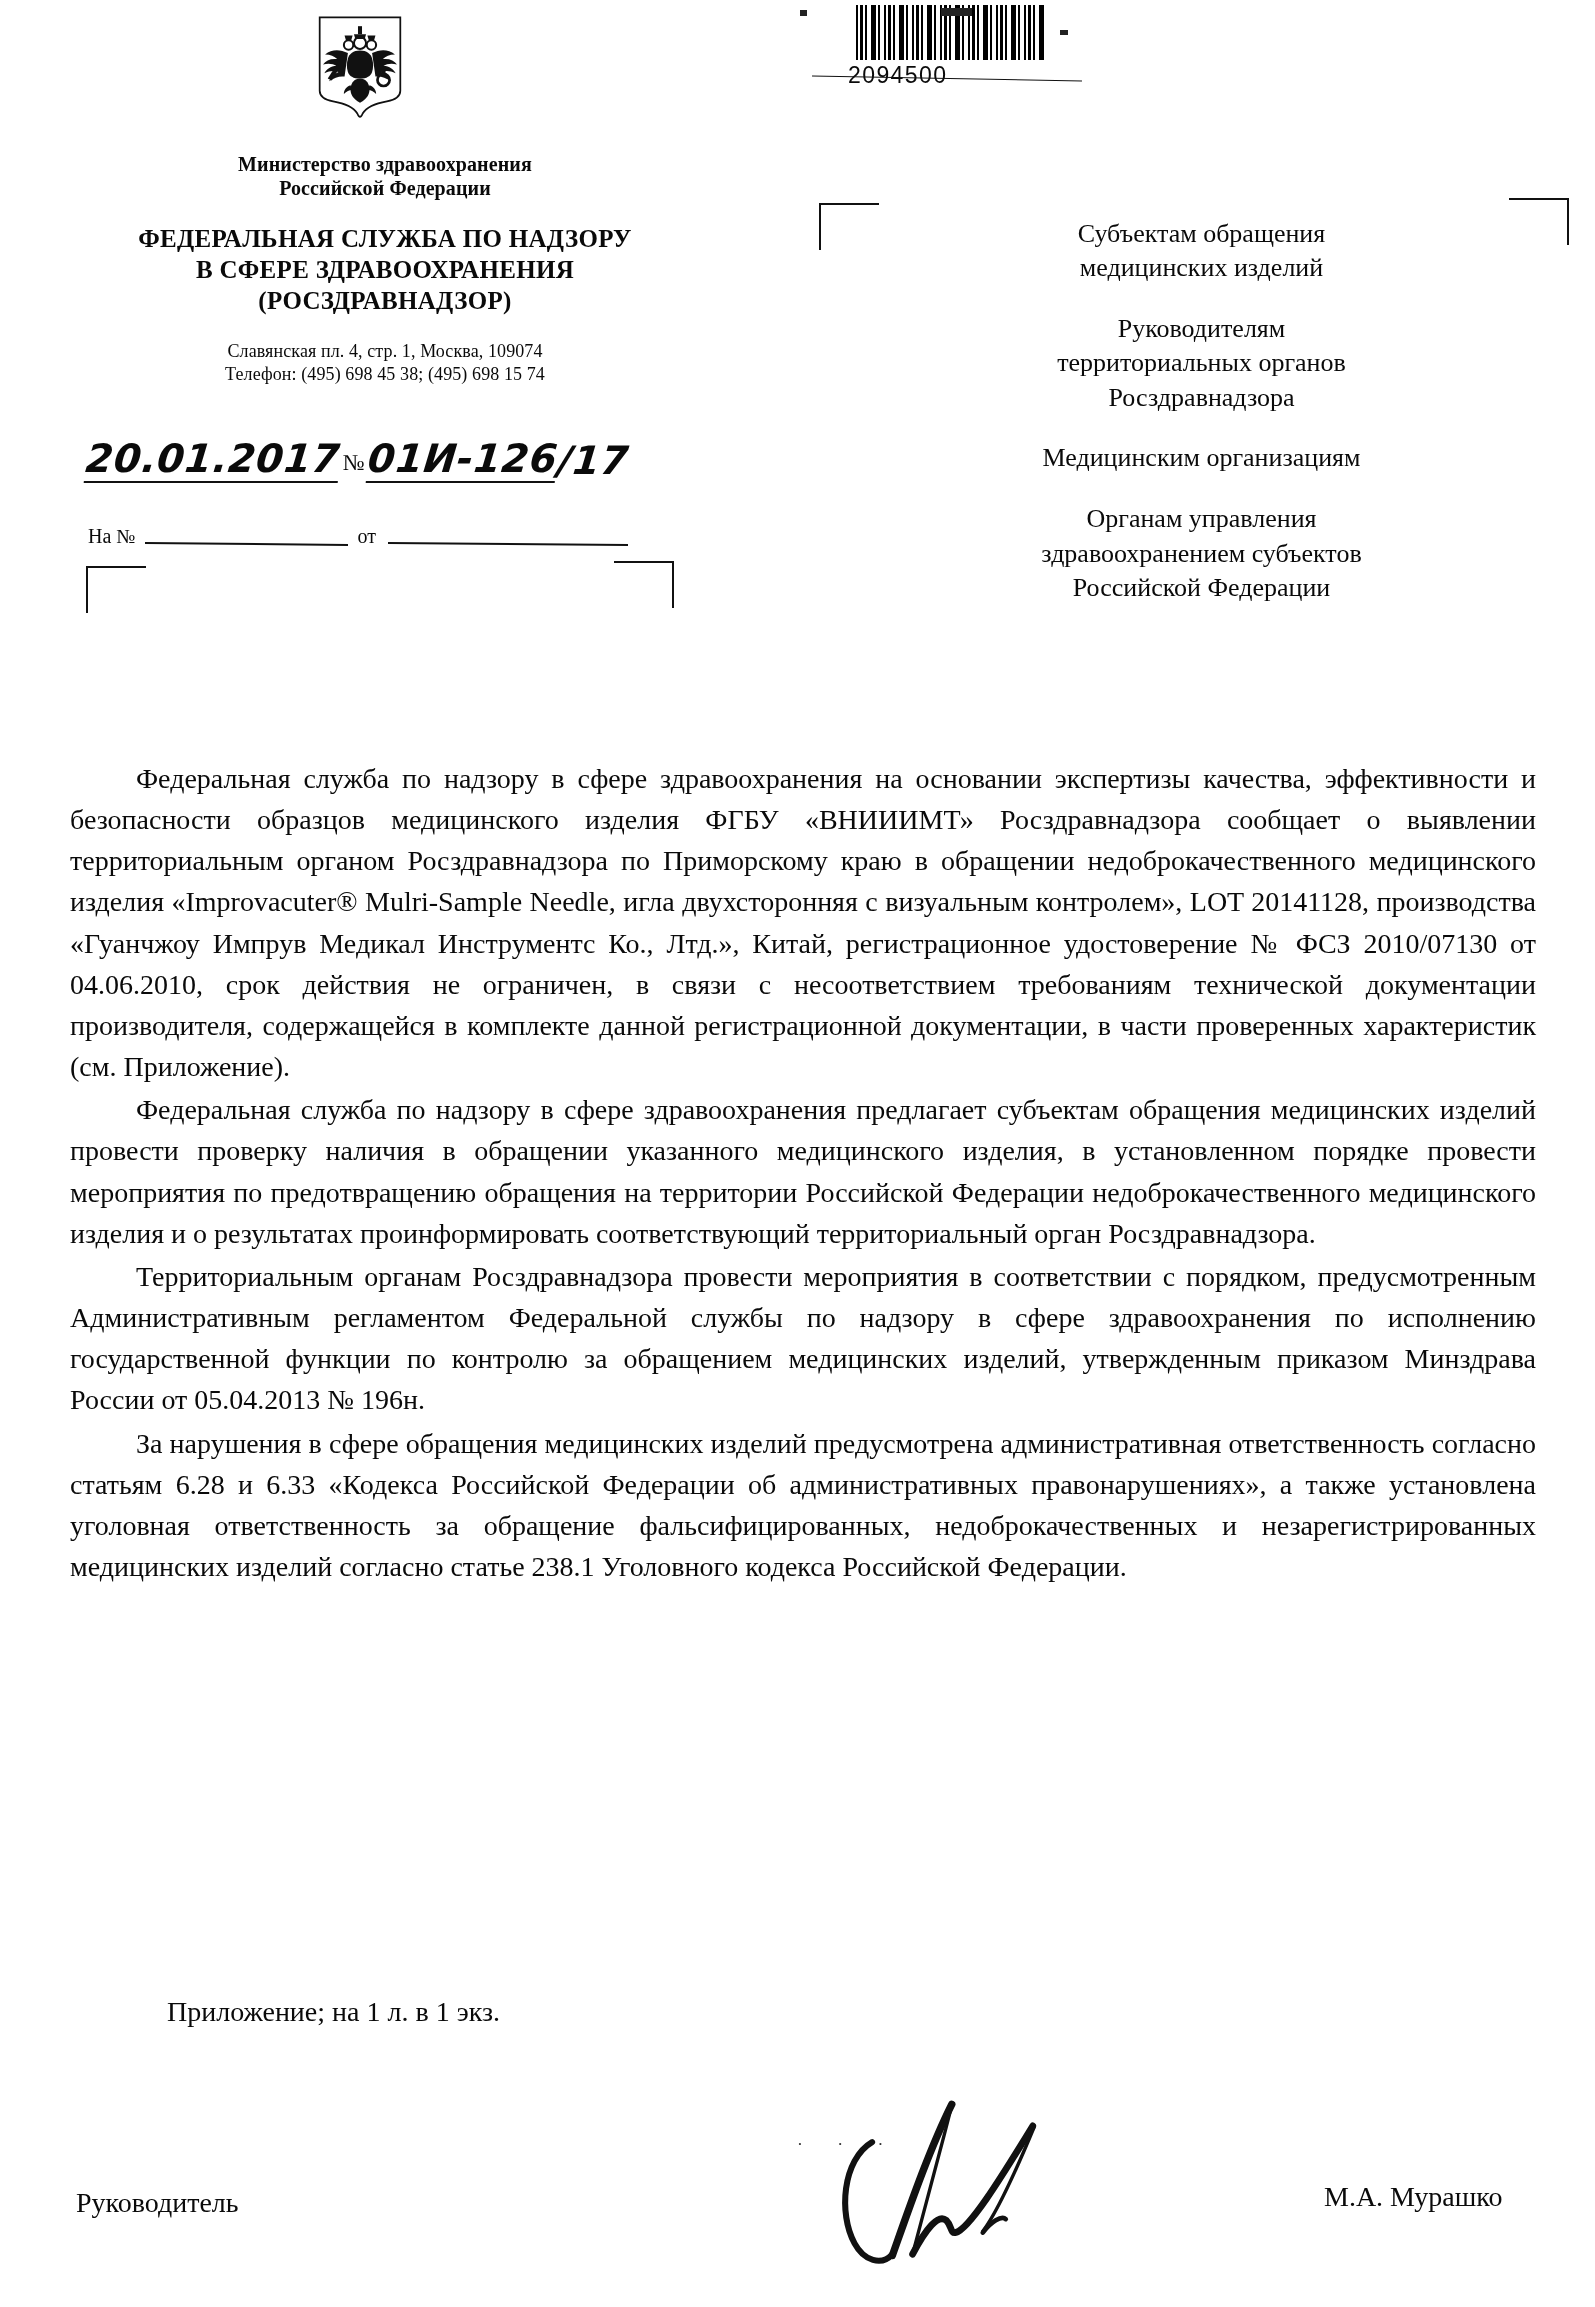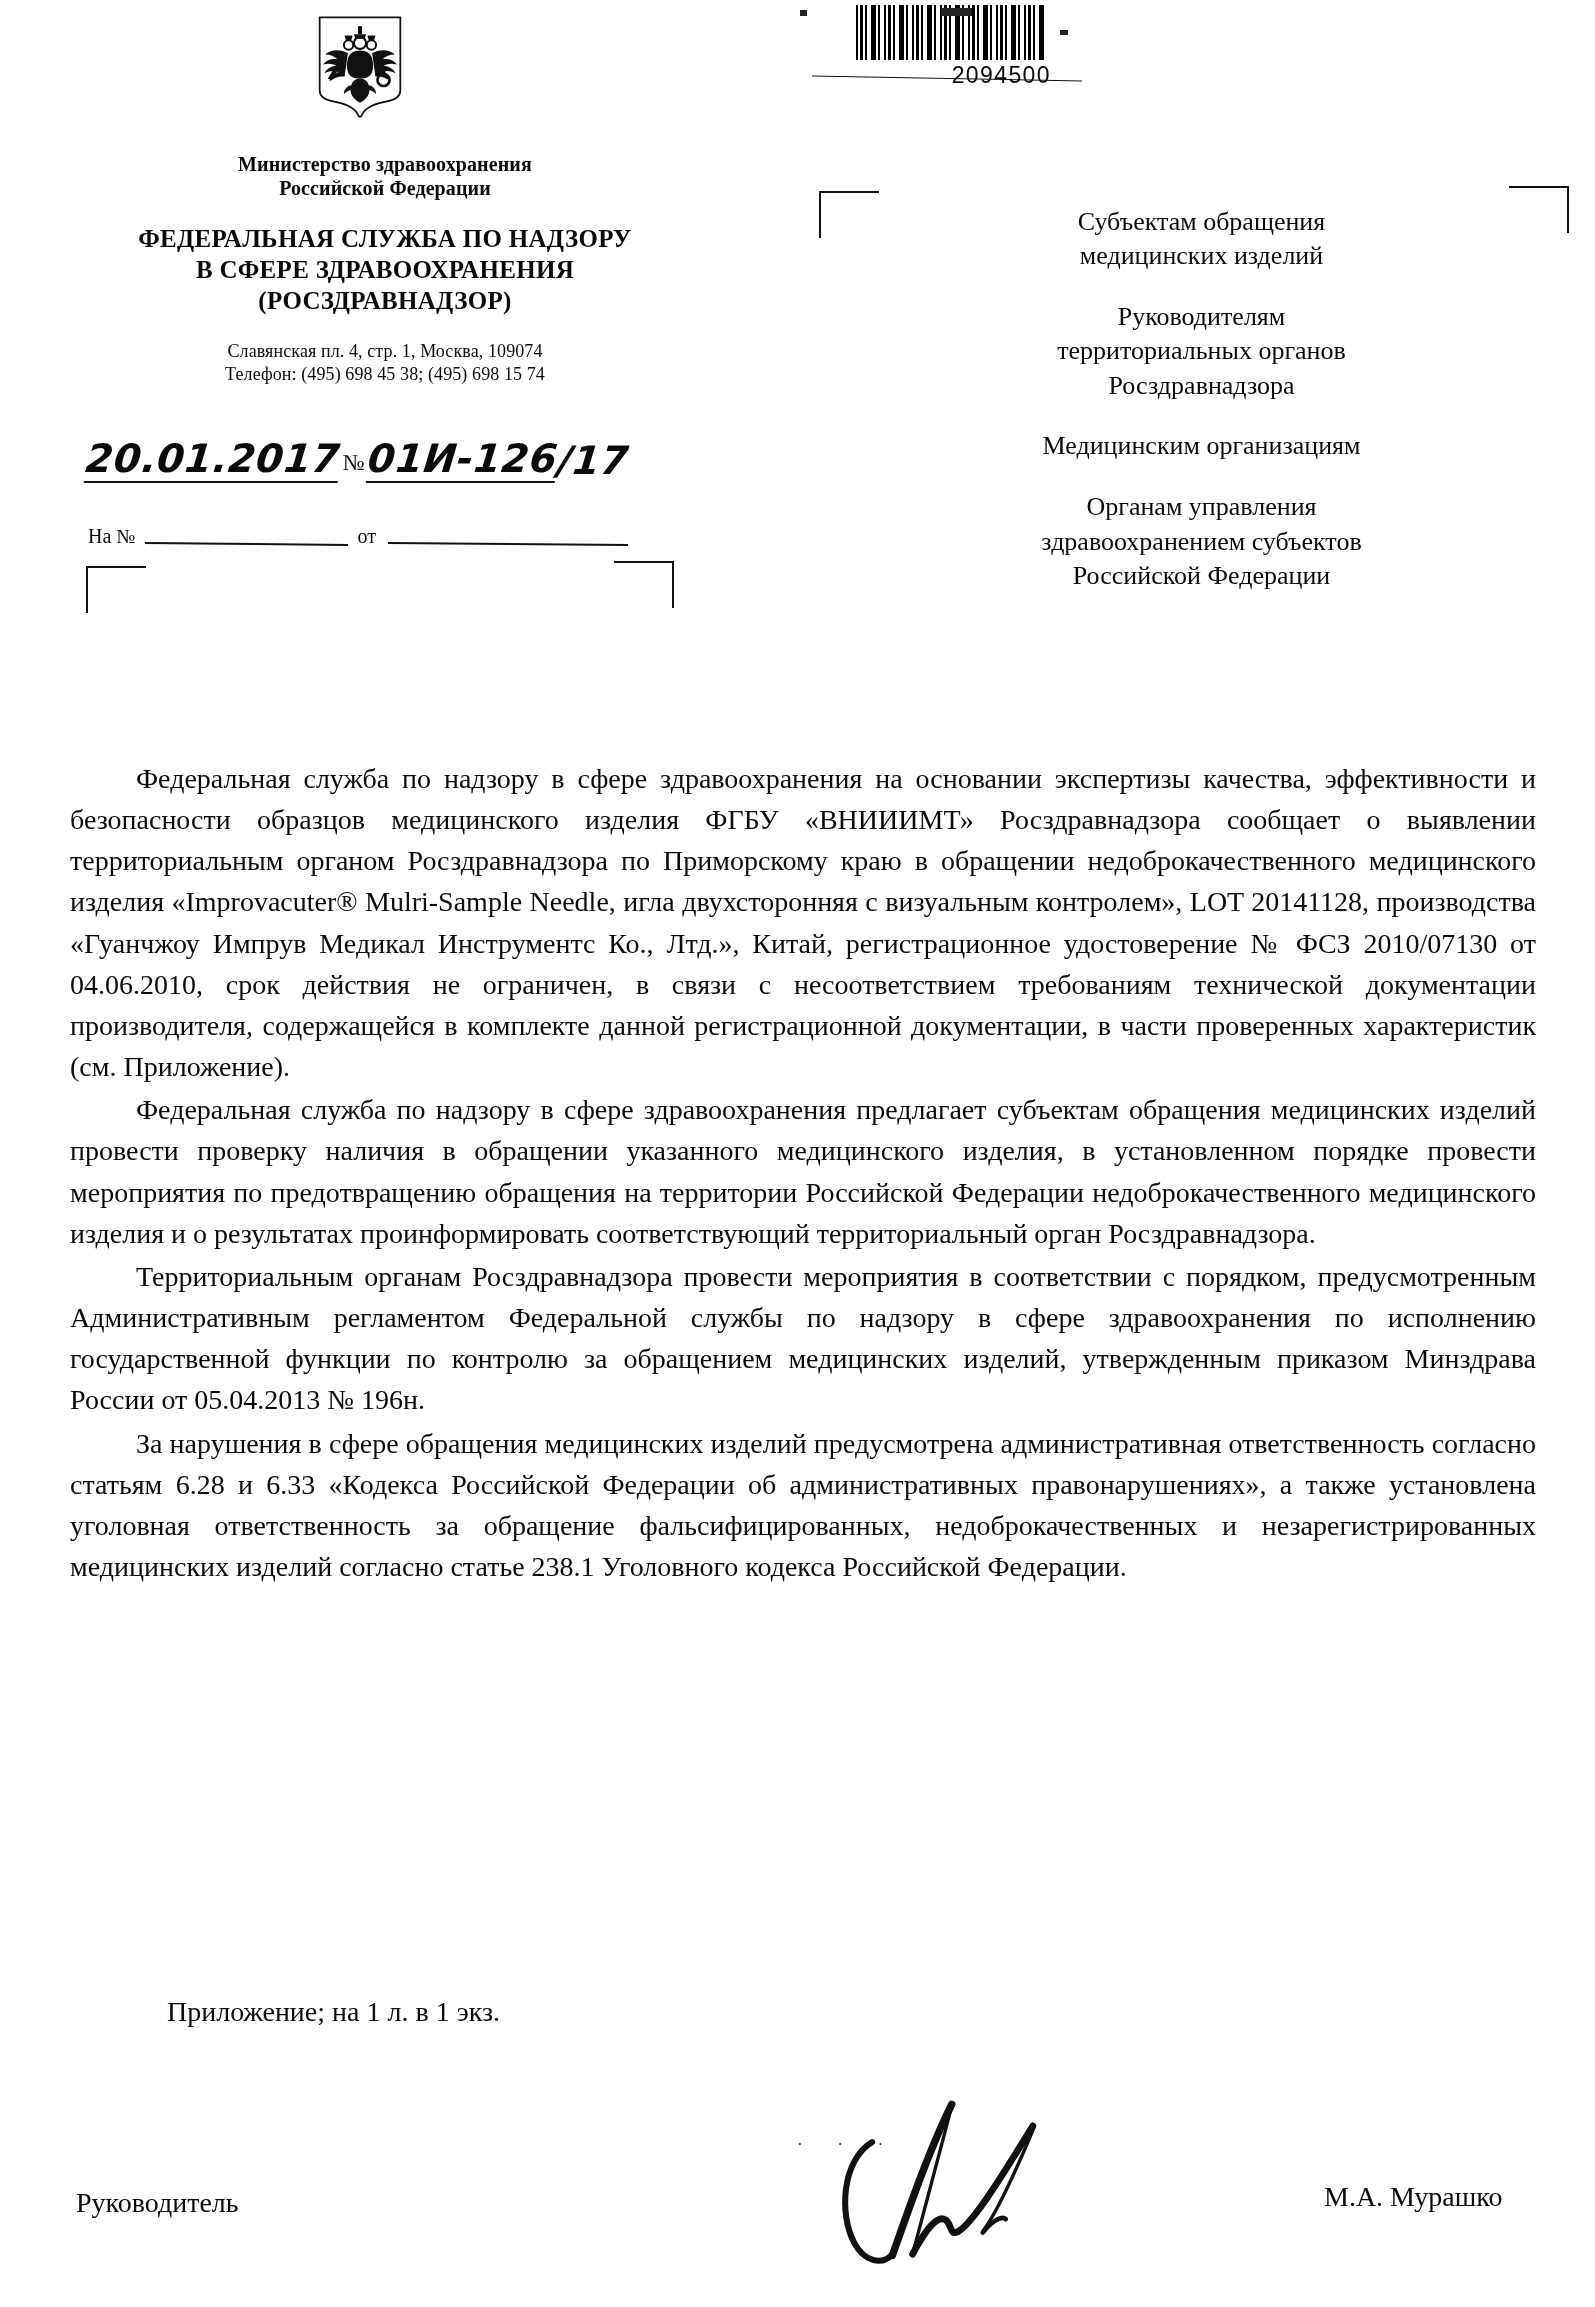--- a/index.html
+++ b/index.html
@@ -57,21 +57,21 @@
     line-height: 1.28;
     letter-spacing: 0.1px;
   }
 
   
   .barcode-block {
     position: absolute;
     left: 848px;
     top: 5.4px;
     width: 203px;
-    text-align: right;
+    text-align: left;
   }
   .barcode-bars {
     height: 55px;
     width: 188px;
     margin: 0 auto;
     background-image: repeating-linear-gradient(
       to right,
       #000 0px, #000 2px, #fff 2px, #fff 4px,
       #000 4px, #000 7.4px, #fff 7.4px, #fff 9.5px,
       #000 9.5px, #000 11.5px, #fff 11.5px, #fff 15.5px,
@@ -174,21 +174,21 @@
     left: 61px;
     top: 32px;
     font-size: 23.6px;
     line-height: 1.34;
   }
 
   
   .addressee-box {
     position: absolute;
     left: 819px;
-    top: 191px;
+    top: 203px;
     width: 750px;
     height: 534px;
   }
   .addressee-list {
     position: absolute;
     left: 65px;
     top: 13.5px;
     width: 635px;
     text-align: center;
     font-size: 26px;

